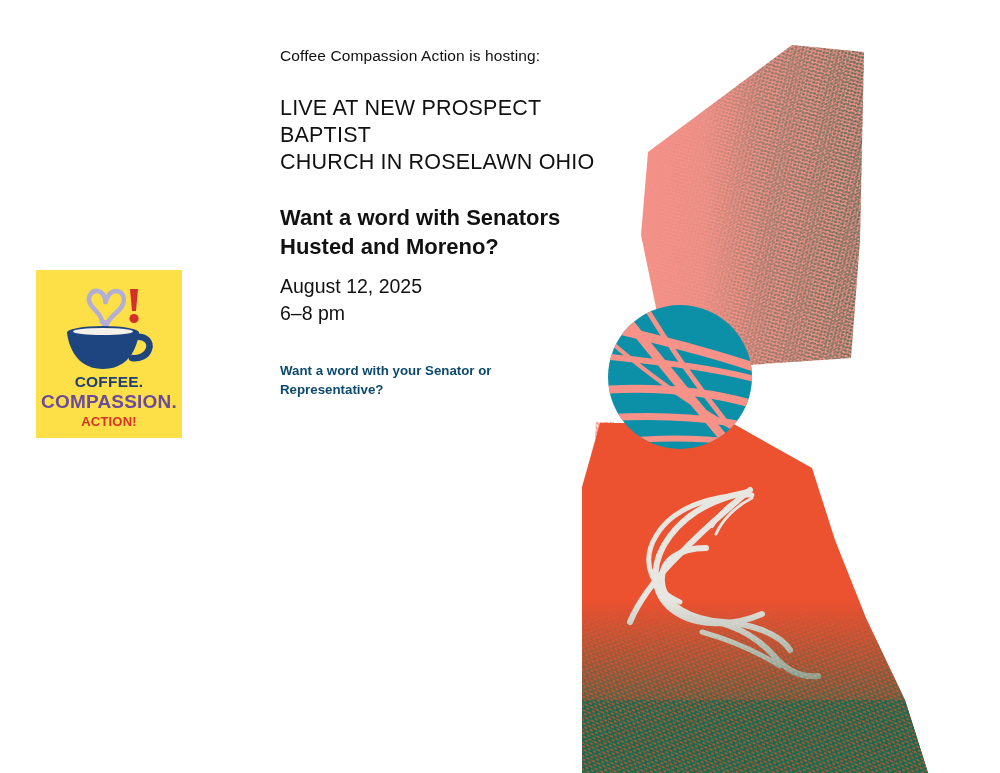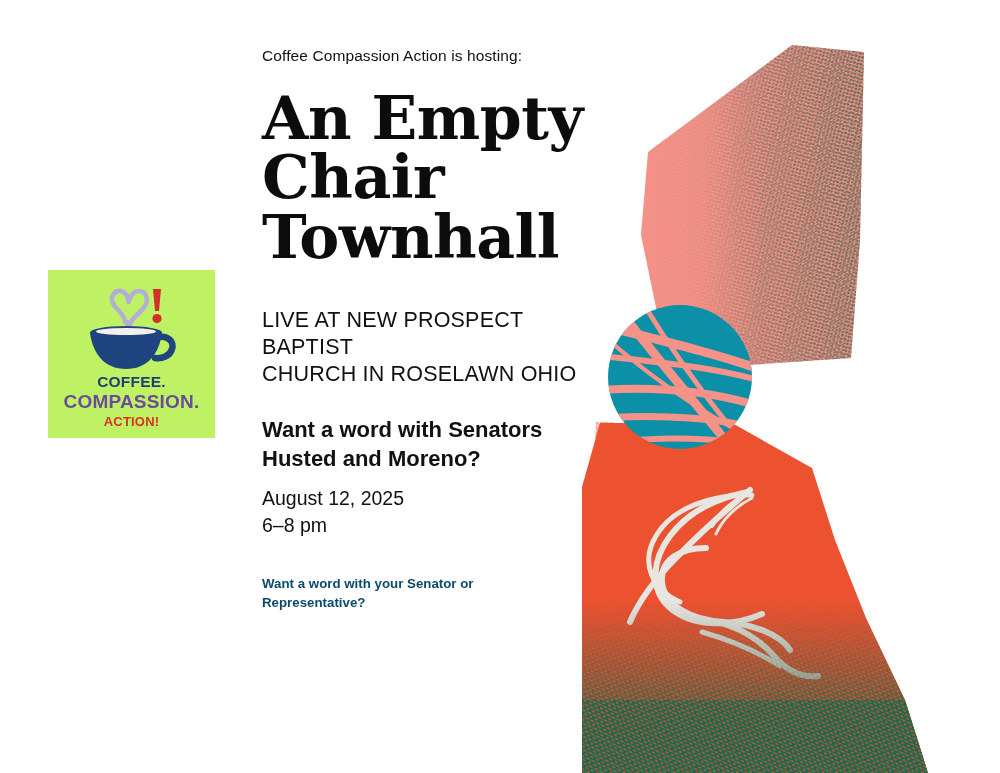--- a/index.html
+++ b/index.html
@@ -22,25 +22,25 @@
     position: absolute;
     left: 0; top: 0;
     width: 1000px;
     height: 773px;
     pointer-events: none;
   }
 
   
   #logo-card {
     position: absolute;
-    left: 48px;
+    left: 36px;
     top: 270px;
-    width: 167px;
+    width: 146px;
     height: 168px;
-    background: #bef264;
+    background: #fde047;
     display: flex;
     flex-direction: column;
     align-items: center;
     justify-content: flex-start;
   }
   #logo-mark {
     margin-top: 9px;
     width: 104px;
     height: 92px;
   }
@@ -52,21 +52,21 @@
     letter-spacing: 0.2px;
   }
   .wm-line { display: block; }
   .wm-1 { color: #1f3f74; font-size: 15.5px; }
   .wm-2 { color: #6b4b9c; font-size: 19px; }
   .wm-3 { color: #d63426; font-size: 13px; }
 
   
   #content {
     position: absolute;
-    left: 262px;
+    left: 280px;
     top: 46px;
     width: 330px;
   }
 
   #eyebrow {
     font-size: 15.5px;
     line-height: 1.35;
     color: #111111;
     letter-spacing: 0.1px;
   }
@@ -249,23 +249,20 @@
   <div id="logo-wordmark">
     <span class="wm-line wm-1">COFFEE.</span>
     <span class="wm-line wm-2">COMPASSION.</span>
     <span class="wm-line wm-3">ACTION!</span>
   </div>
 </div>
 
 <div id="content">
   <div id="eyebrow">Coffee Compassion Action is hosting:</div>
 
-  <h1 id="headline">An Empty
-Chair
-Townhall</h1>
 
   <div id="venue">LIVE AT NEW PROSPECT BAPTIST
 CHURCH IN ROSELAWN OHIO</div>
 
   <div id="ask">Want a word with Senators
 Husted and Moreno?</div>
 
   <div id="when">August 12, 2025
 6–8 pm</div>
 

